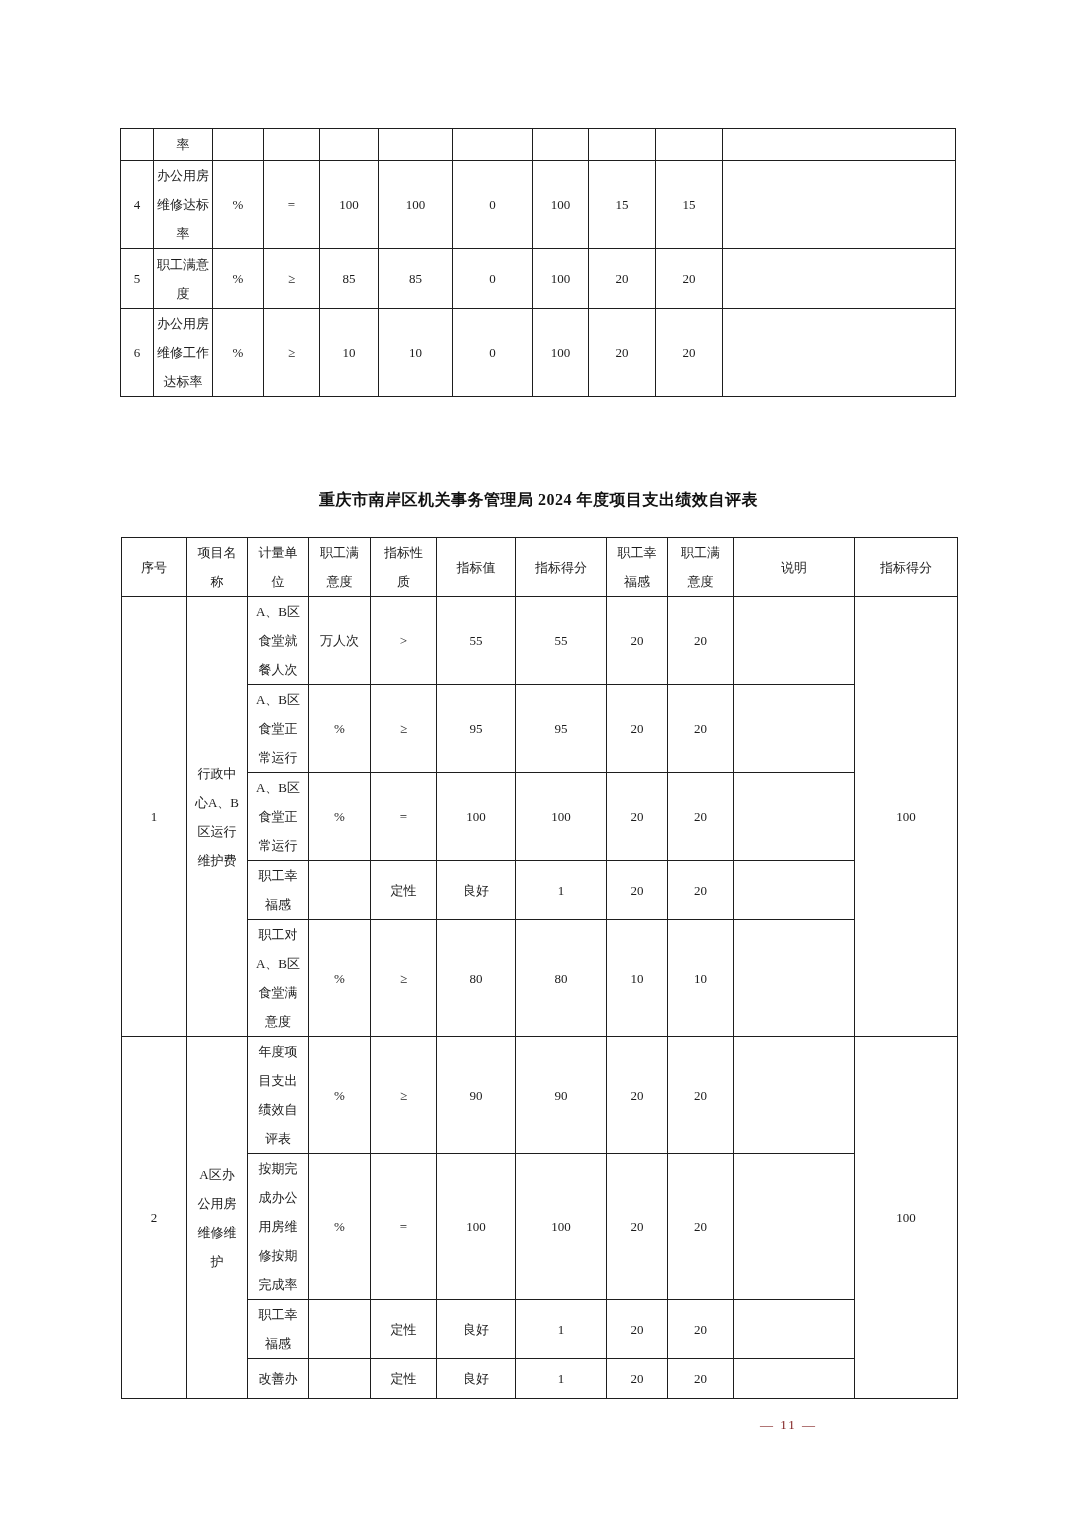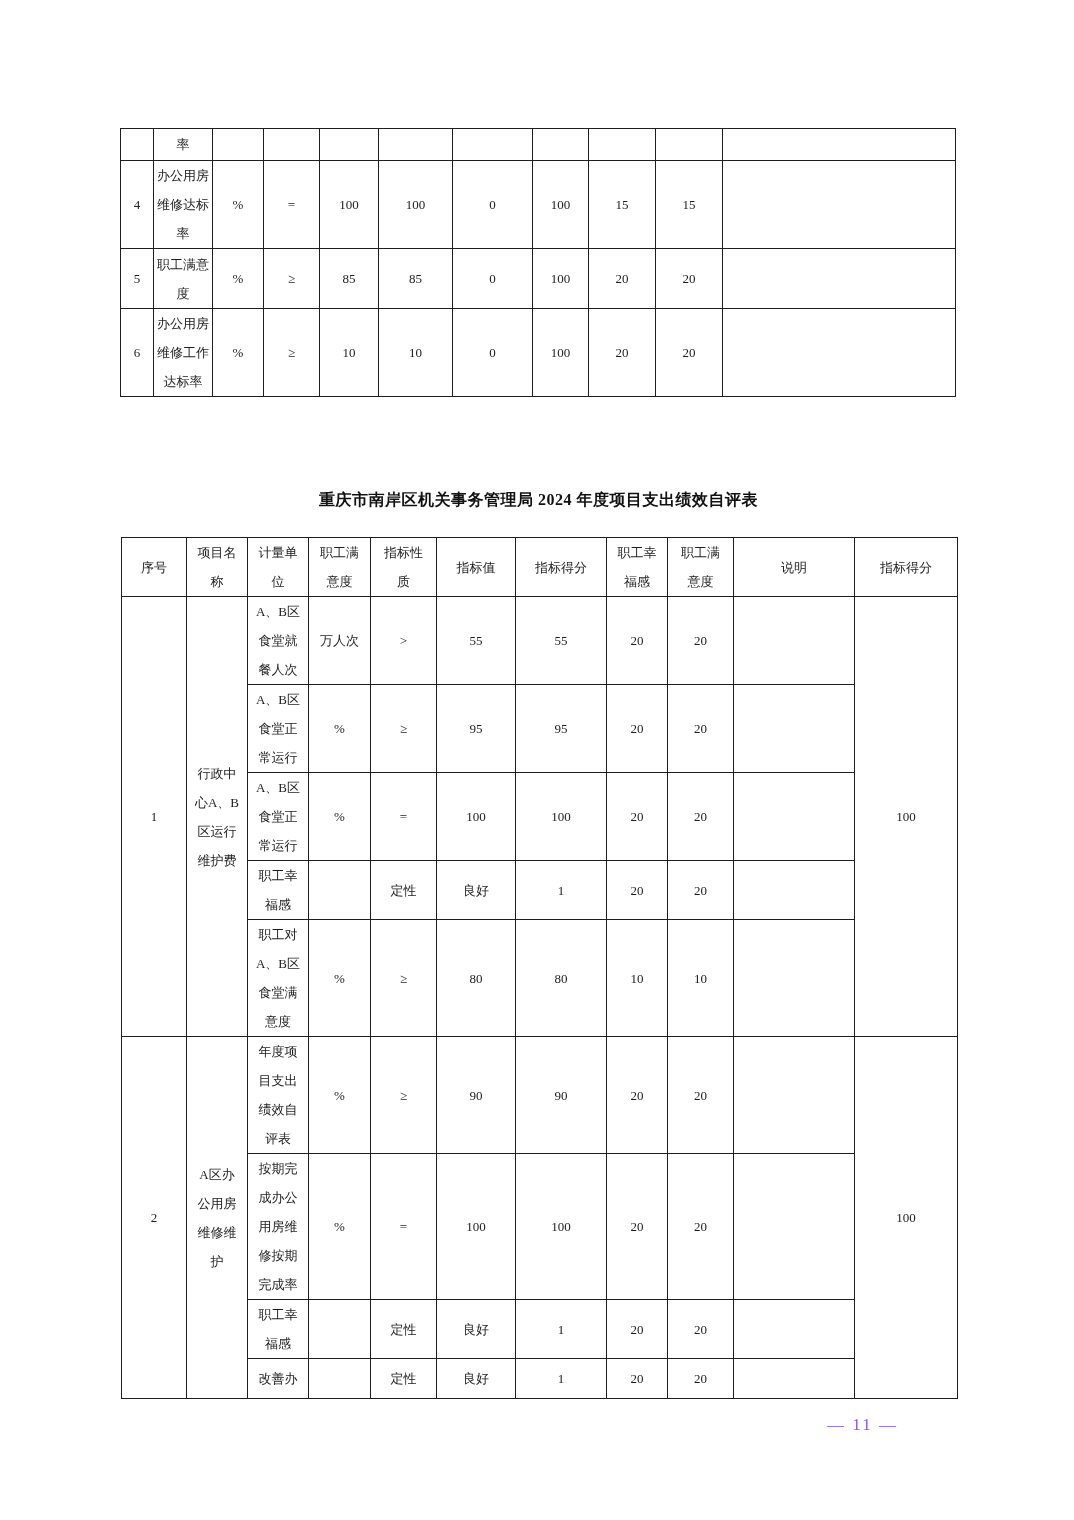--- a/index.html
+++ b/index.html
@@ -46,24 +46,23 @@
     text-align: center;
     font-size: 16px;
     font-weight: bold;
     letter-spacing: 0.5px;
     color: #111111;
     line-height: 32px;
   }
   .page-number {
     position: absolute;
     left: 760px; top: 1410px; width: 205px; height: 30px;
-    text-align: center;
-    font-size: 17px;
+    font-size: 13px;
     letter-spacing: 2px;
-    color: #8b5cf6;
+    color: #7f1d1d;
     line-height: 30px;
   }
 </style>
 </head>
 <body>
 
 <div class="page">
 
   <table class="t1">
     <colgroup>

